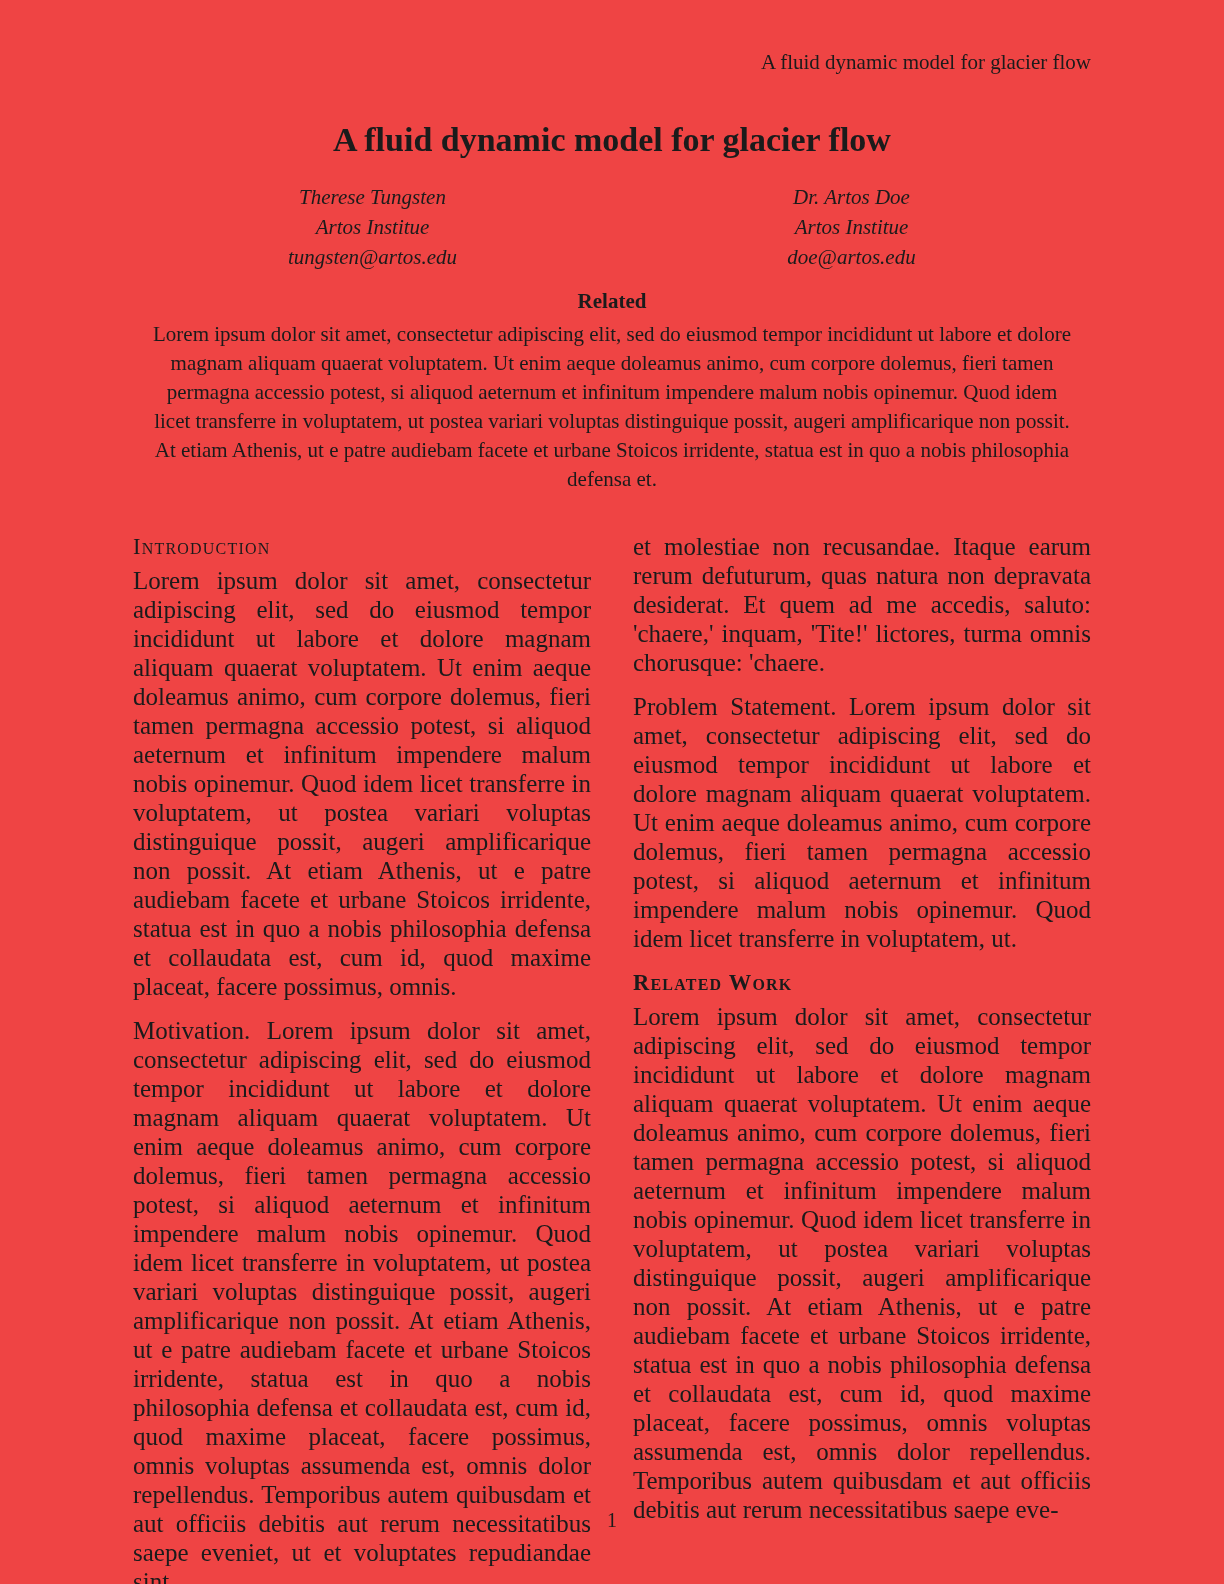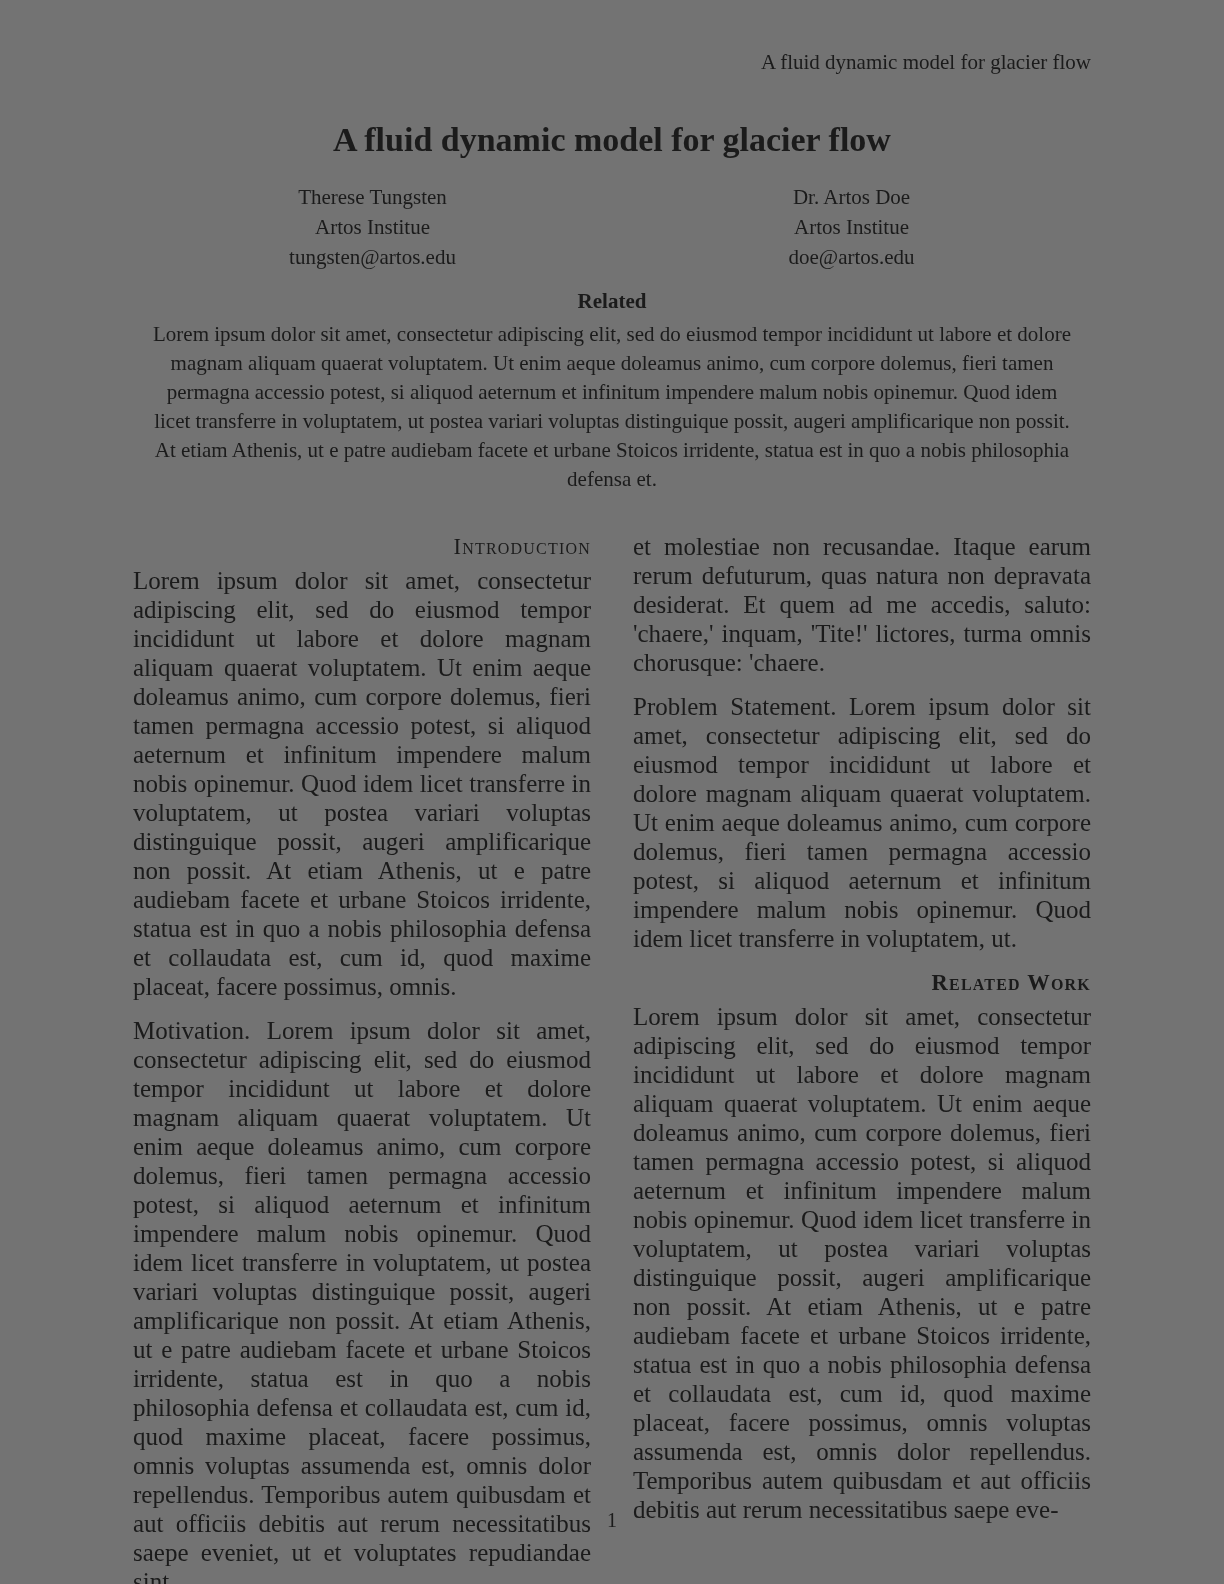--- a/index.html
+++ b/index.html
@@ -1,21 +1,21 @@
 <!DOCTYPE html>
 <html lang="en"><head>
 <meta charset="utf-8">
 <style>
   html, body { margin: 0; padding: 0; background: #ffffff; }
   .page {
     width: 1224px;
     height: 1584px;
     box-sizing: border-box;
     position: relative;
-    background: #737373;
+    background: #ef4444;
     color: #1b1b1b;
     font-family: "Liberation Serif", "DejaVu Serif", serif;
     padding: 50px 133px 0 133px;
     overflow: hidden;
   }
   .running-header {
     text-align: right;
     font-size: 21px;
     line-height: 24px;
   }
@@ -28,20 +28,21 @@
   }
   .authors {
     display: flex;
     margin-top: 22px;
   }
   .author {
     flex: 1;
     text-align: center;
     font-size: 21px;
     line-height: 30px;
+    font-style: italic;
   }
   .abstract-heading {
     text-align: center;
     font-weight: bold;
     font-size: 21px;
     line-height: 26px;
     margin-top: 16px;
   }
   .abstract-text {
     text-align: center;
@@ -54,21 +55,21 @@
     display: flex;
     gap: 42px;
     margin-top: 38px;
   }
   .column { width: 458px; }
   .section-heading {
     font-size: 22.5px;
     font-weight: normal;
     font-variant: small-caps;
     letter-spacing: 1.2px;
-    text-align: right;
+    text-align: left;
     line-height: 29px;
     margin: 0 0 5px 0;
   }
   .section-heading.spaced { margin-top: 15px; font-weight: bold; }
   p.body-par {
     font-size: 25px;
     line-height: 29px;
     text-align: justify;
     margin: 0;
     hyphens: auto;

